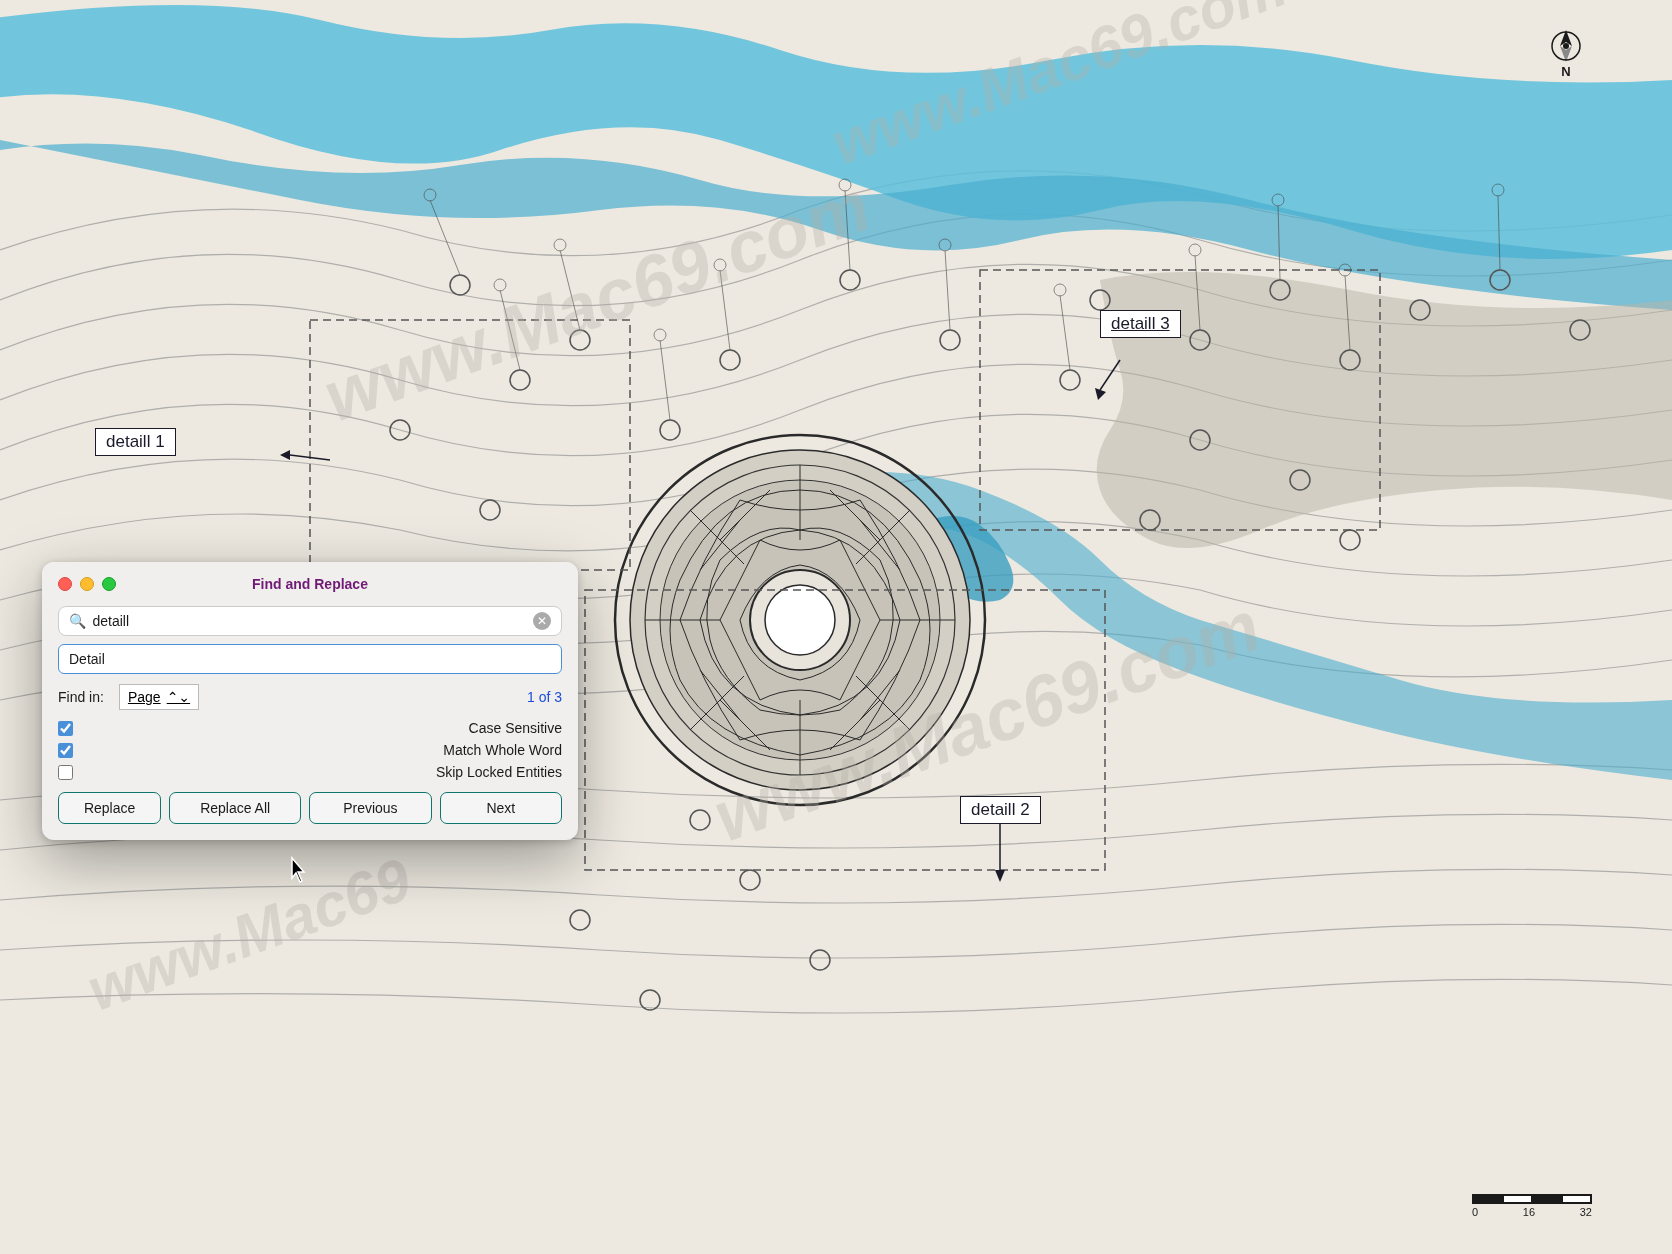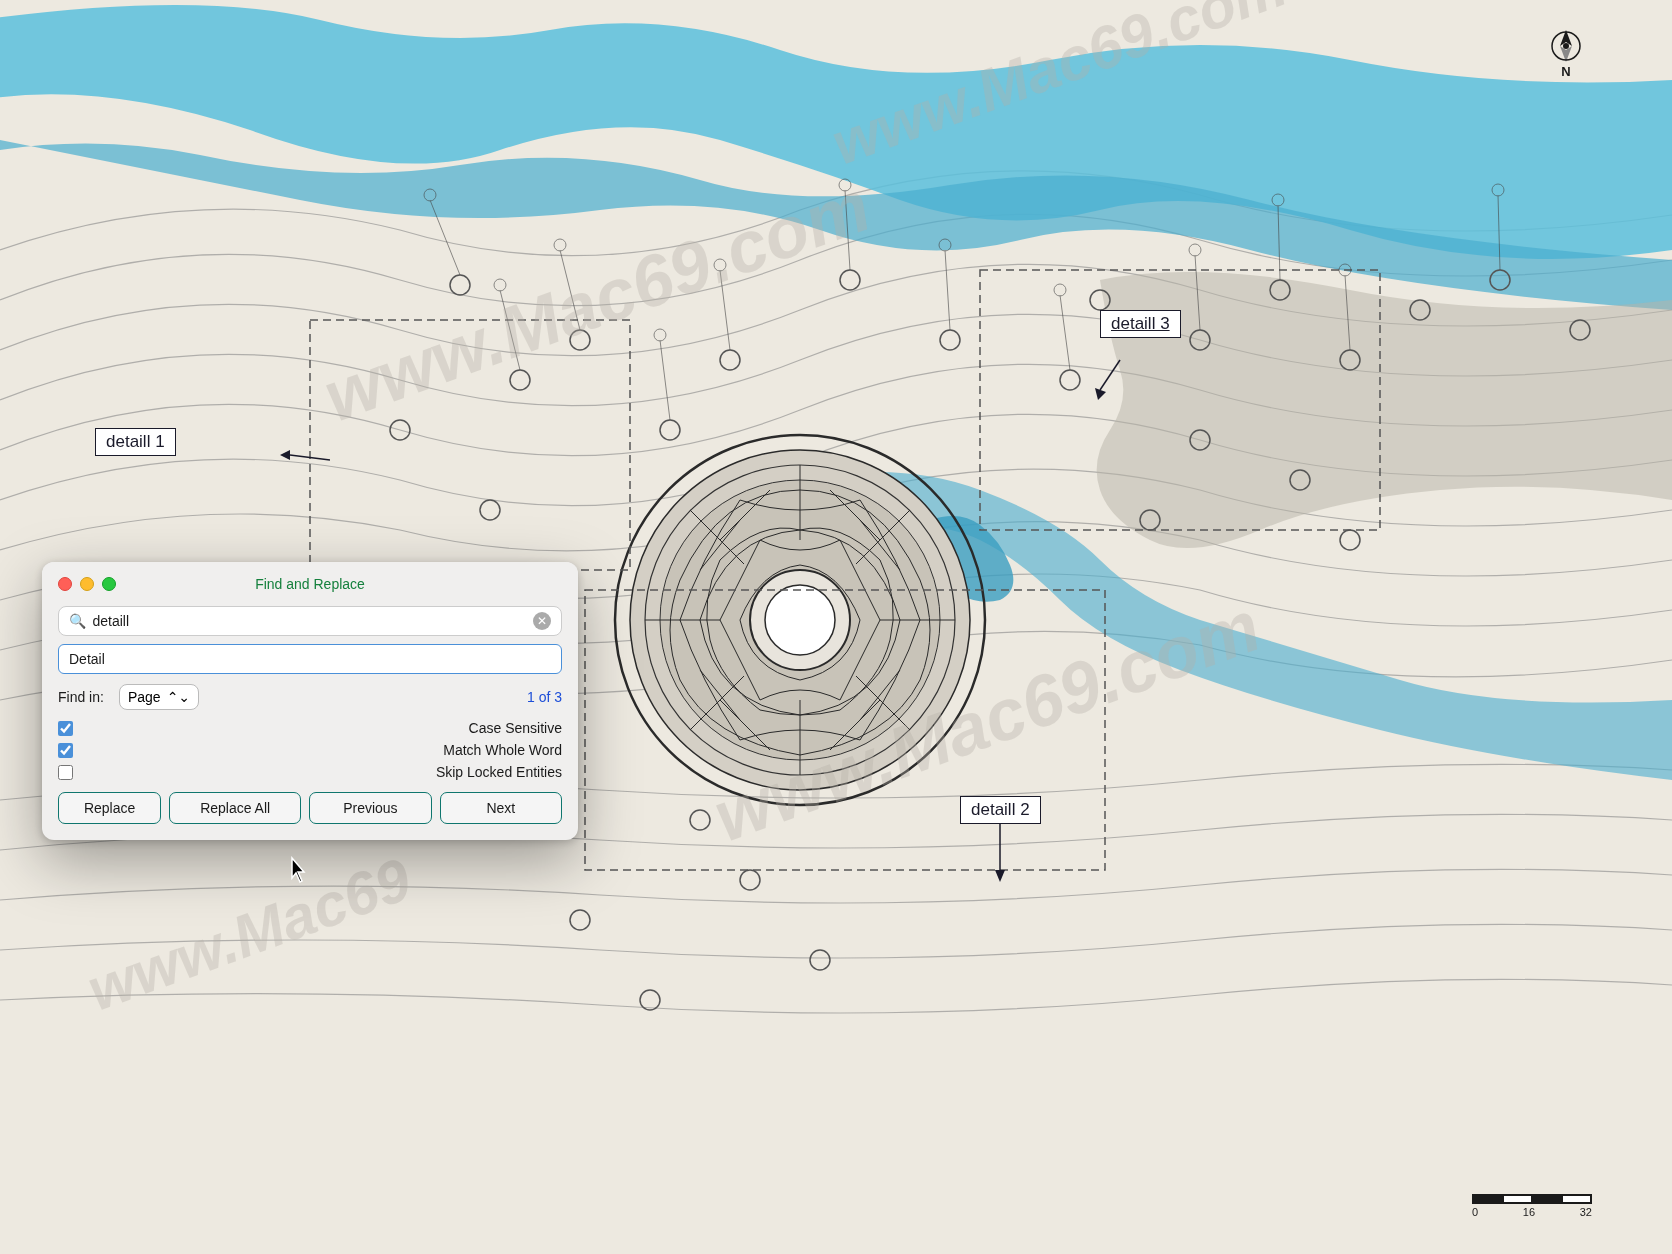--- a/index.html
+++ b/index.html
@@ -131,22 +131,22 @@
       border-radius: 50%;
       cursor: pointer;
     }
     .tl-close { background: #ff5f57; border: 1px solid #e0443e; }
     .tl-min { background: #febc2e; border: 1px solid #d4a017; }
     .tl-max { background: #28c840; border: 1px solid #14a129; }
     .dialog-title {
       flex: 1;
       text-align: center;
       font-size: 14px;
-      font-weight: 400;
-      color: #15803d;
+      font-weight: 700;
+      color: #701a75;
       margin-left: -70px;
     }
     .dialog-body {
       padding: 4px 16px 16px;
     }
     .search-row {
       display: flex;
       align-items: center;
       background: white;
       border: 1px solid #ccc;
@@ -200,25 +200,26 @@
     }
     .find-in-label {
       font-size: 14px;
       color: #1a1a1a;
     }
     .find-in-select {
       display: flex;
       align-items: flex-start;
       background: white;
       border: 1px solid #bbb;
-      border-radius: 8px;
+      border-radius: 0;
       padding: 4px 8px;
       gap: 6px;
       cursor: pointer;
       font-size: 14px;
+      text-decoration: underline;
     }
     .find-in-count {
       margin-left: auto;
       font-size: 14px;
       color: #1d4ed8;
     }
     .checkbox-row {
       display: flex;
       align-items: center;
       gap: 8px;

